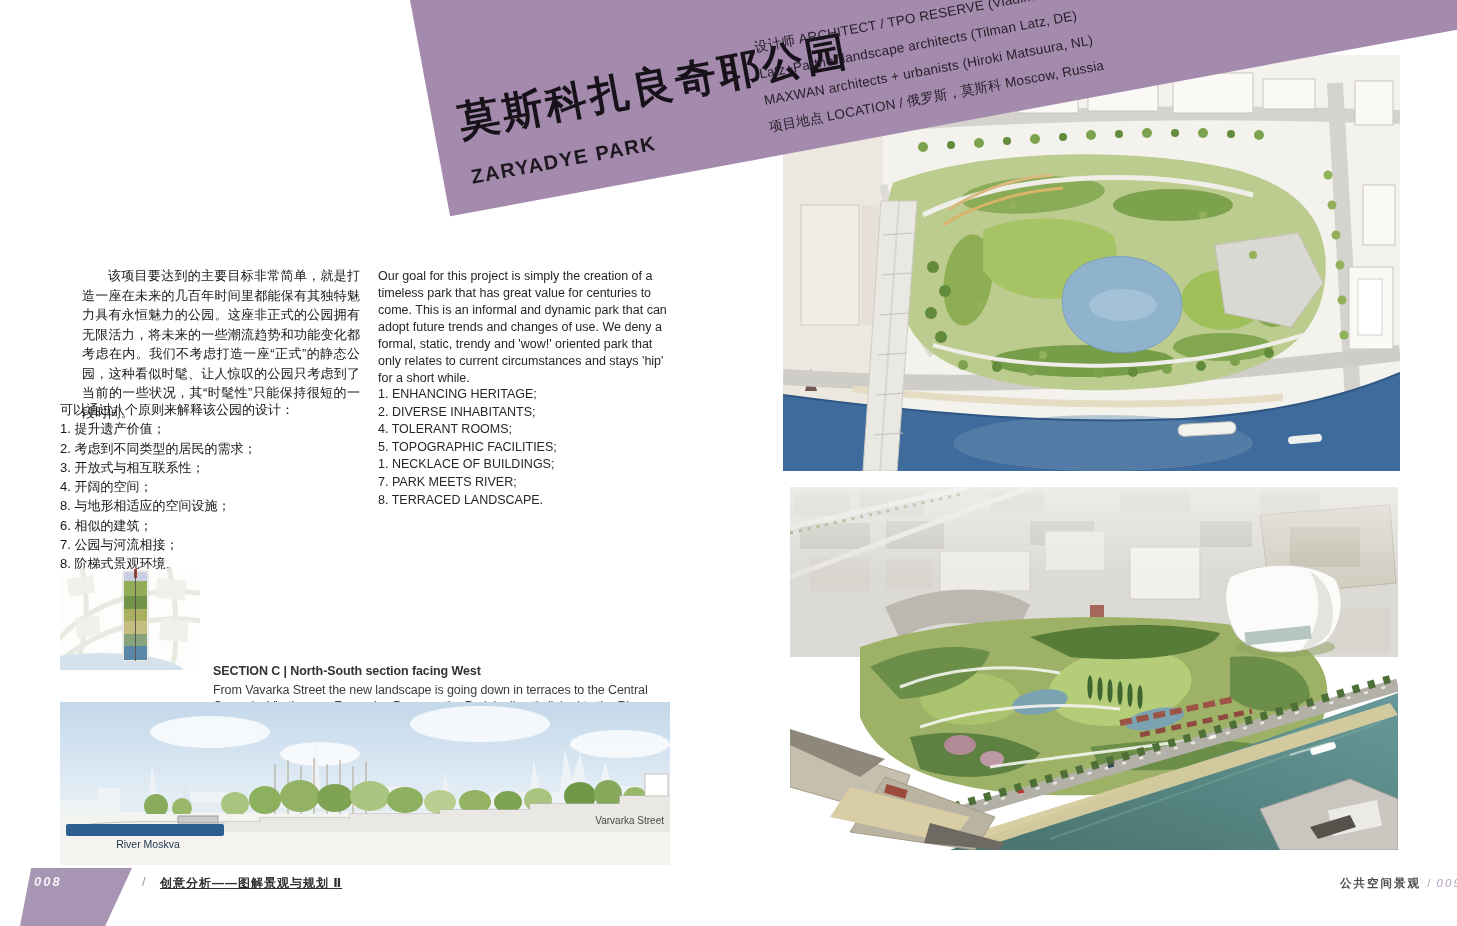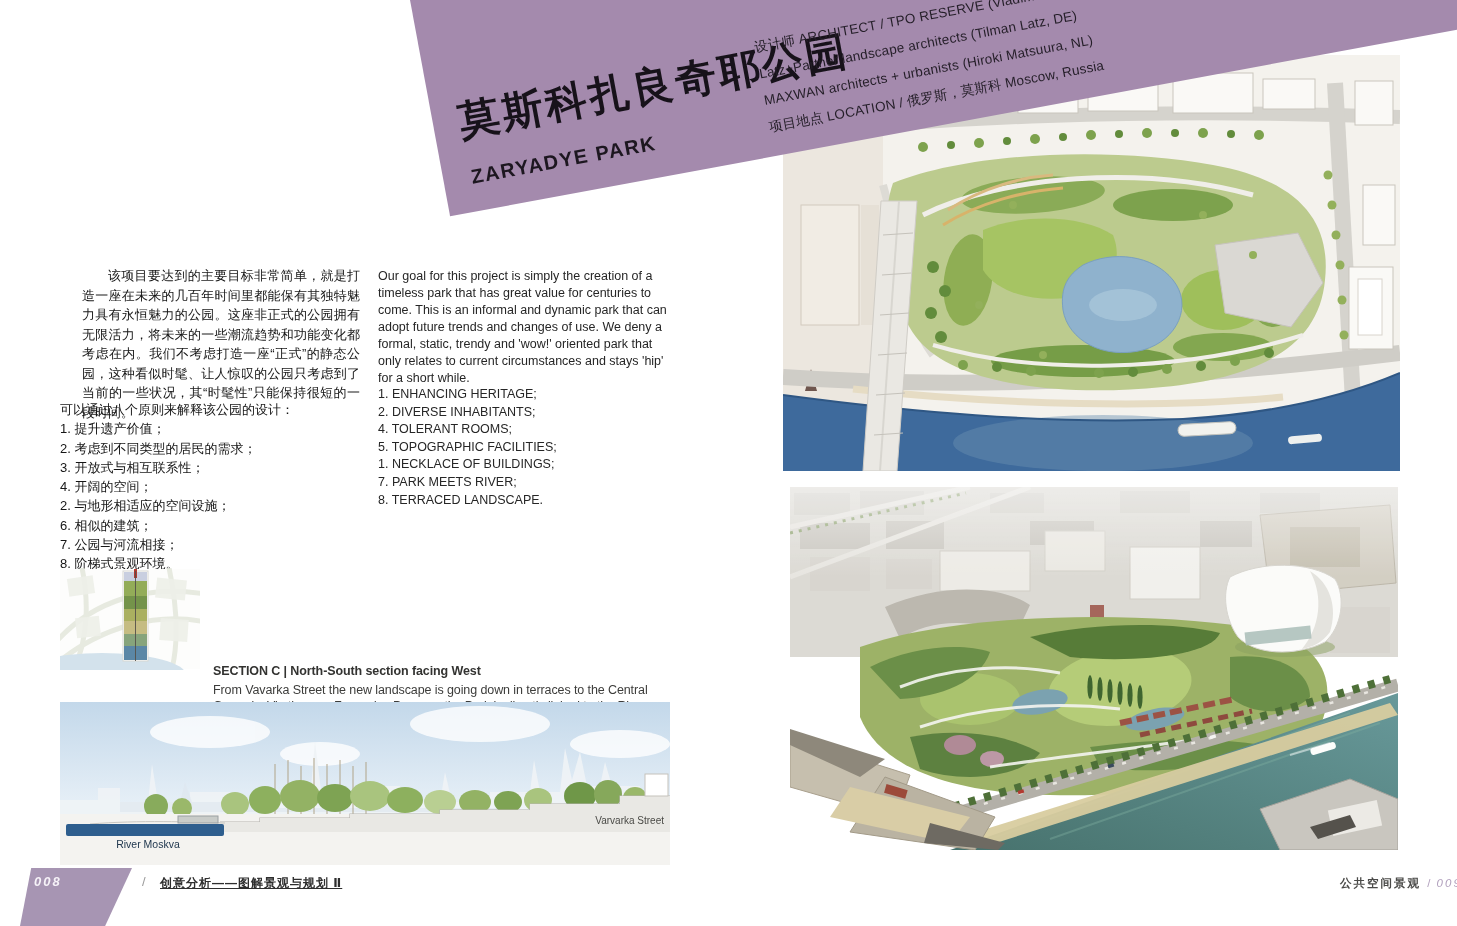--- a/index.html
+++ b/index.html
@@ -286,21 +286,21 @@
 
   <div class="zh-col">
     <div class="para">该项目要达到的主要目标非常简单，就是打造一座在未来的几百年时间里都能保有其独特魅力具有永恒魅力的公园。这座非正式的公园拥有无限活力，将未来的一些潮流趋势和功能变化都考虑在内。我们不考虑打造一座“正式”的静态公园，这种看似时髦、让人惊叹的公园只考虑到了当前的一些状况，其“时髦性”只能保持很短的一段时间。</div>
   </div>
   <div class="zh-list">
     <div>可以通过八个原则来解释该公园的设计：</div>
     <div>1. 提升遗产价值；</div>
     <div>2. 考虑到不同类型的居民的需求；</div>
     <div>3. 开放式与相互联系性；</div>
     <div>4. 开阔的空间；</div>
-    <div>2. 与地形相适应的空间设施；</div>
+    <div>8. 与地形相适应的空间设施；</div>
     <div>6. 相似的建筑；</div>
     <div>7. 公园与河流相接；</div>
     <div>8. 阶梯式景观环境。</div>
   </div>
 
   <div class="en-col">
     <div>Our goal for this project is simply the creation of a timeless park that has great value for centuries to come. This is an informal and dynamic park that can adopt future trends and changes of use. We deny a formal, static, trendy and 'wow!' oriented park that only relates to current circumstances and stays 'hip' for a short while.</div>
   </div>
   <div class="en-list">
     <div>1. ENHANCING HERITAGE;</div>

